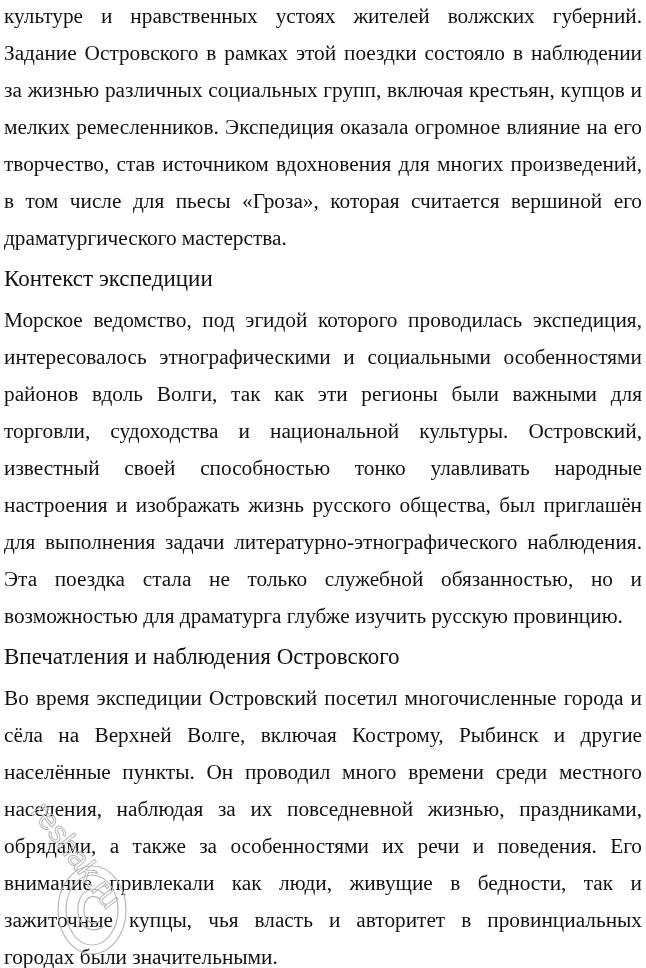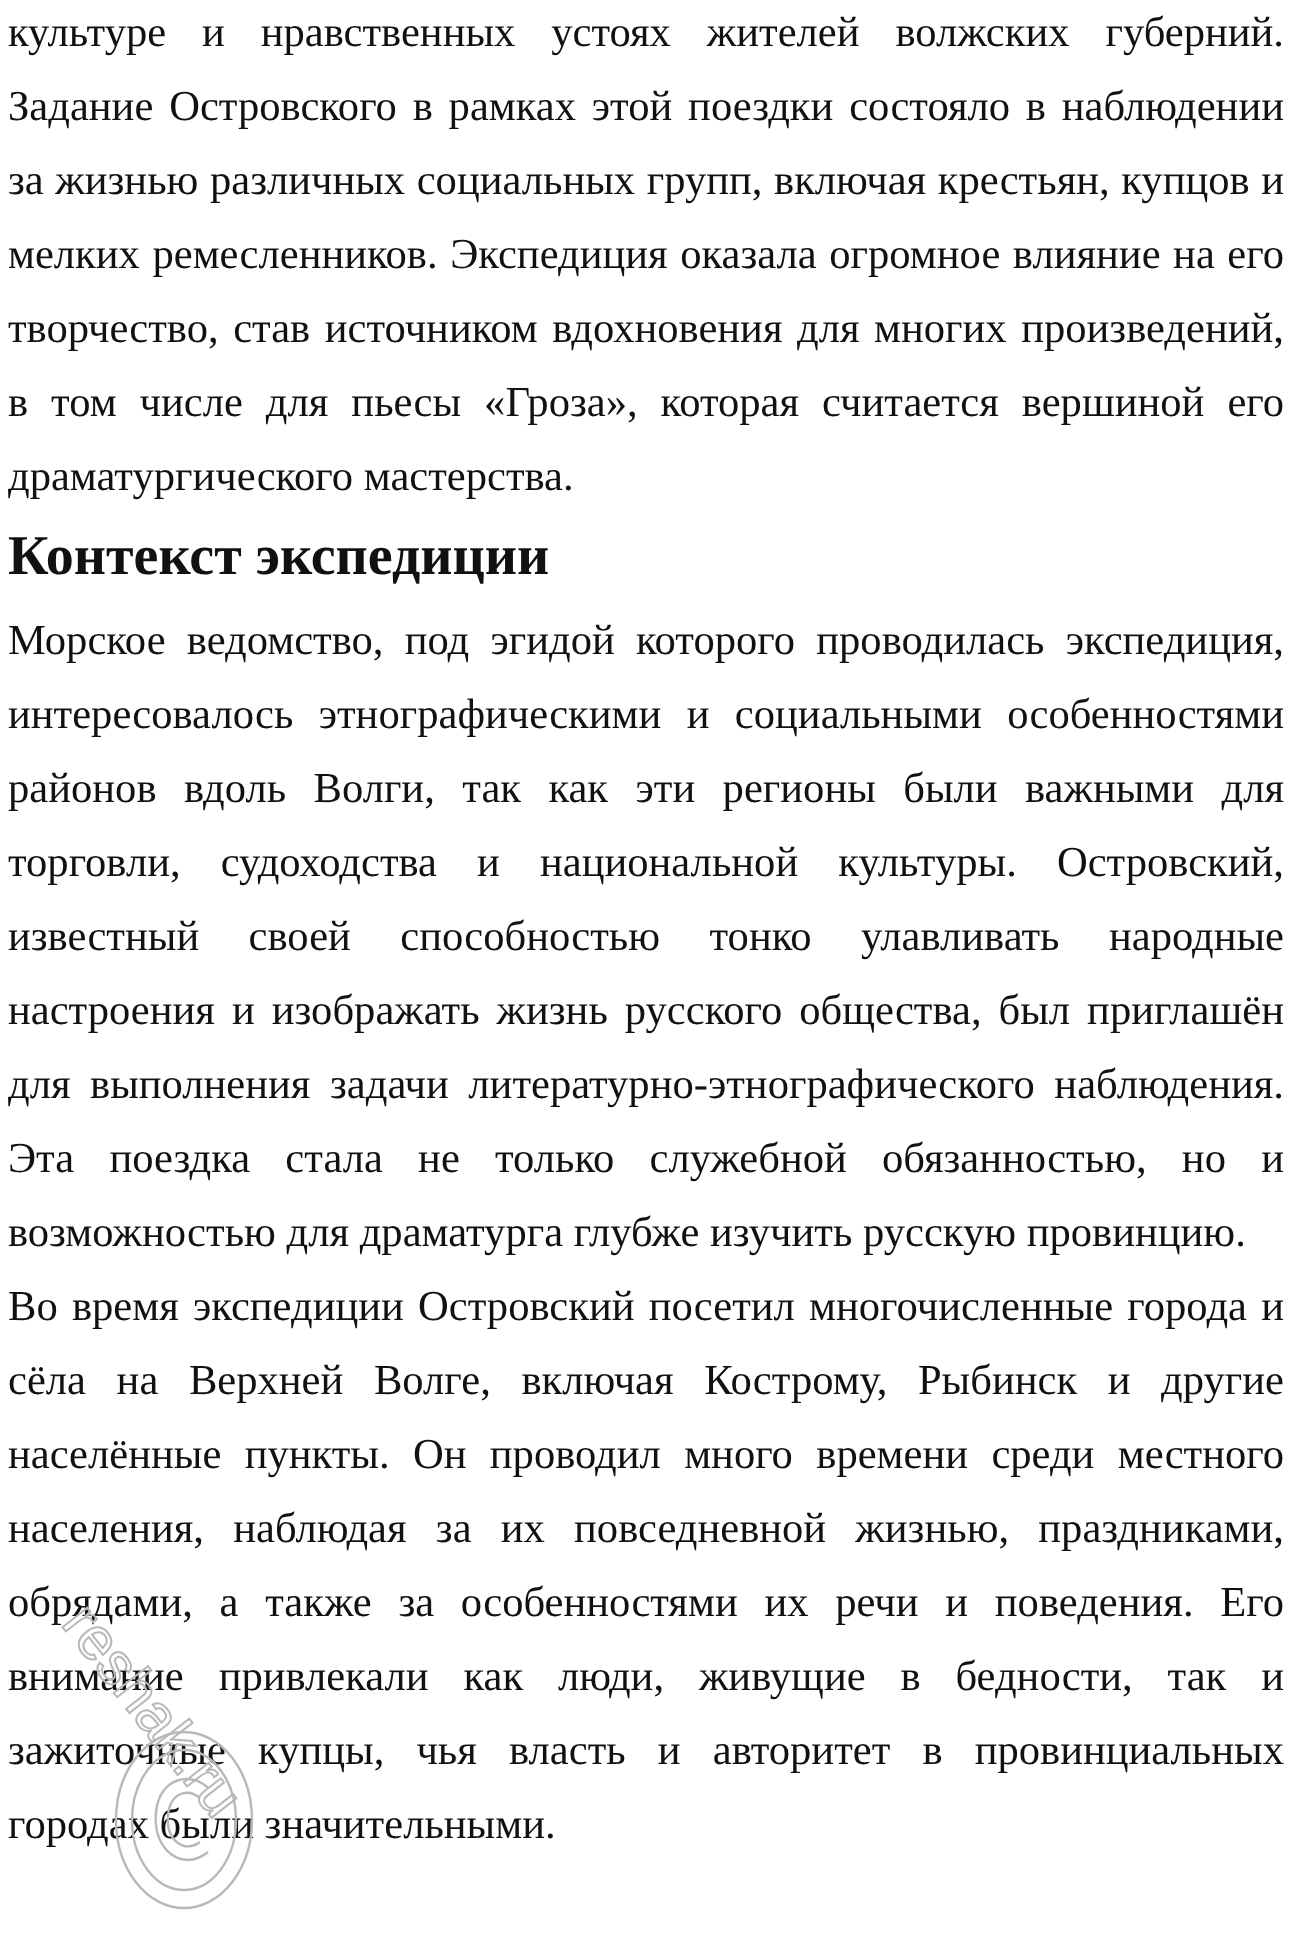--- a/index.html
+++ b/index.html
@@ -23,23 +23,23 @@
     }
     p.para {
       margin: 0;
       font-size: 21.3px;
       line-height: 37px;
       text-align: justify;
       text-align-last: left;
     }
     h2.section-heading {
       margin: 7px 0 8px 0;
-      font-size: 28px;
+      font-size: 23px;
       line-height: 30px;
-      font-weight: bold;
+      font-weight: normal;
     }
     .bold-title {
       font-weight: normal;
     }
     .watermark {
       position: absolute;
       left: 22px;
       top: 790px;
       width: 150px;
       height: 180px;
@@ -48,20 +48,21 @@
   </style>
 </head>
 <body>
 
 <div class="page">
   <p class="para"><span>культуре и нравственных устоях жителей волжских губерний. Задание Островского в рамках этой поездки состояло в наблюдении за жизнью различных социальных групп, включая крестьян, купцов и мелких ремесленников. Экспедиция оказала огромное влияние на его творчество, став источником вдохновения для многих произведений, в том числе для пьесы </span><span class="bold-title">«Гроза»</span><span>, которая считается вершиной его драматургического мастерства.</span></p>
 
   <h2 class="section-heading">Контекст экспедиции</h2>
   <p class="para">Морское ведомство, под эгидой которого проводилась экспедиция, интересовалось этнографическими и социальными особенностями районов вдоль Волги, так как эти регионы были важными для торговли, судоходства и национальной культуры. Островский, известный своей способностью тонко улавливать народные настроения и изображать жизнь русского общества, был приглашён для выполнения задачи литературно-этнографического наблюдения. Эта поездка стала не только служебной обязанностью, но и возможностью для драматурга глубже изучить русскую провинцию.</p>
 
+  <h2 class="section-heading">Впечатления и наблюдения Островского</h2>
   <p class="para">Во время экспедиции Островский посетил многочисленные города и сёла на Верхней Волге, включая Кострому, Рыбинск и другие населённые пункты. Он проводил много времени среди местного населения, наблюдая за их повседневной жизнью, праздниками, обрядами, а также за особенностями их речи и поведения. Его внимание привлекали как люди, живущие в бедности, так и зажиточные купцы, чья власть и авторитет в провинциальных городах были значительными.</p>
 </div>
 
 <svg class="watermark" viewBox="0 0 150 180" xmlns="http://www.w3.org/2000/svg">
   <g fill="none" stroke="#b8b8b8" stroke-width="1.2">
     <ellipse cx="70" cy="120" rx="34" ry="44"></ellipse>
     <ellipse cx="70" cy="120" rx="26" ry="35"></ellipse>
     <path d="M82 104 C74 96 58 98 56 116 C54 136 70 146 82 136"></path>
     <path d="M78 109 C72 104 63 106 62 118 C61 130 70 137 78 131"></path>
   </g>

